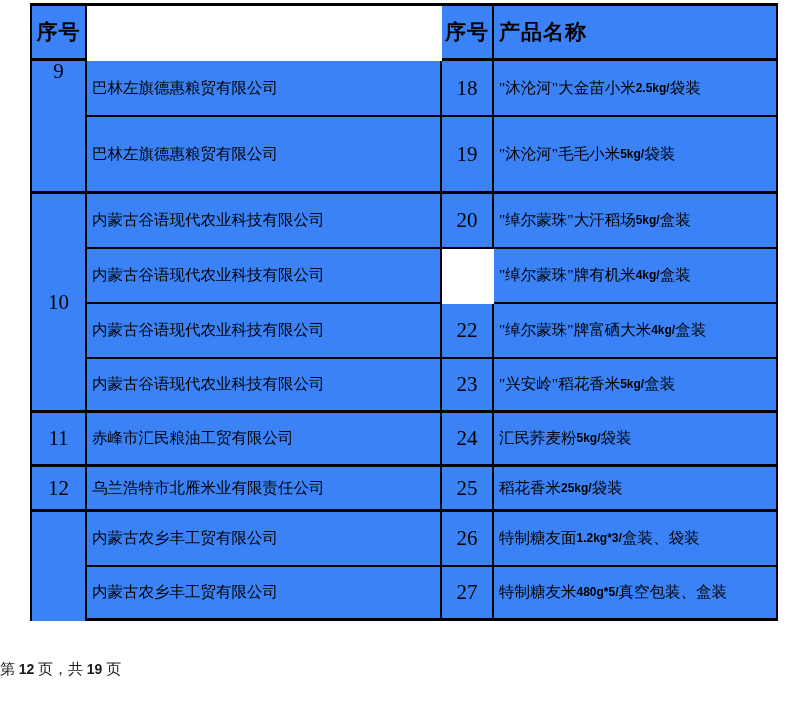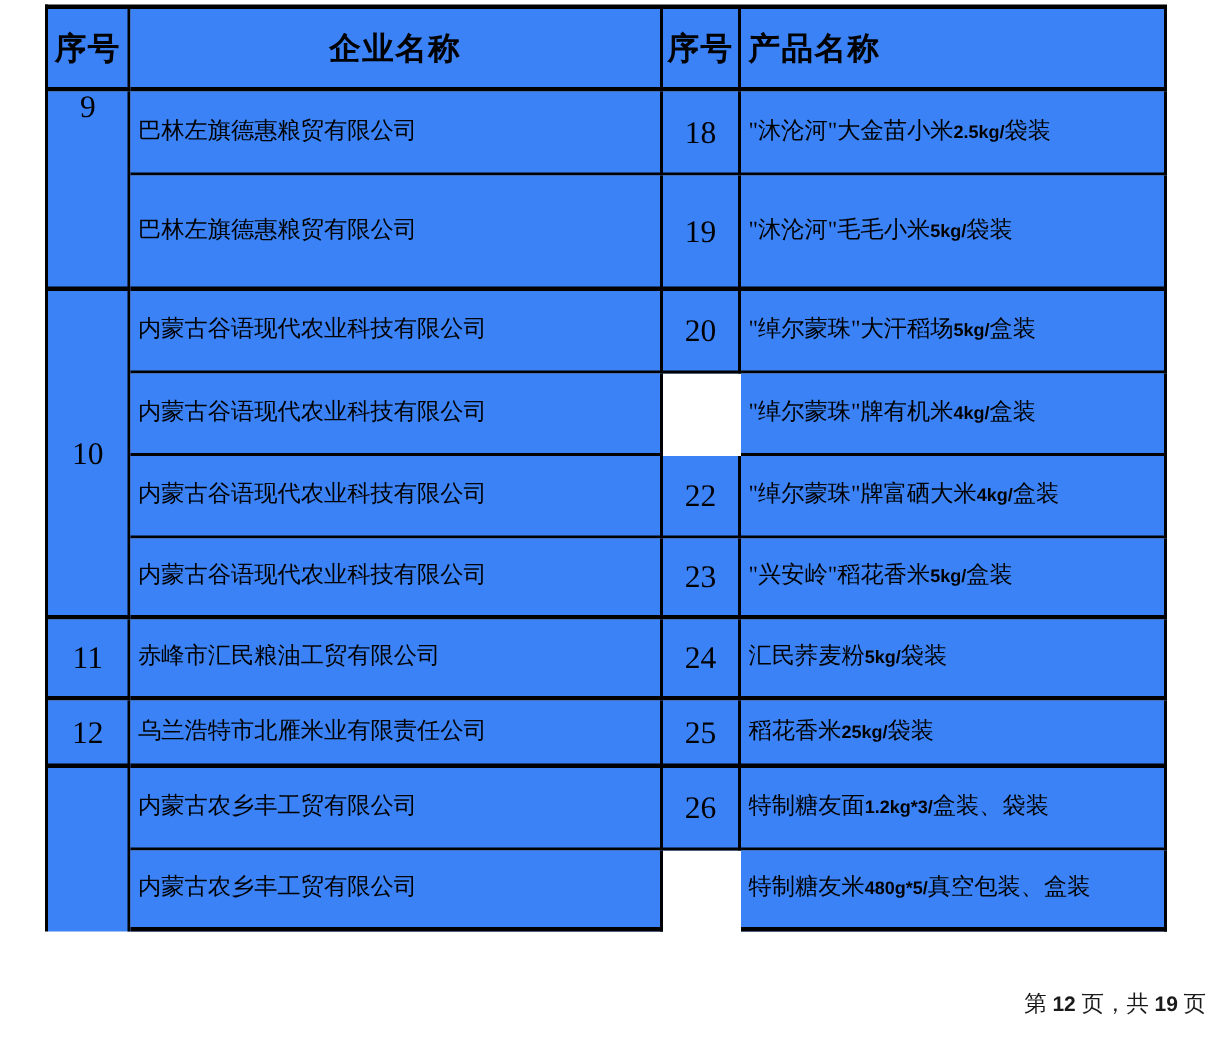--- a/index.html
+++ b/index.html
@@ -23,35 +23,34 @@
   .b-none{border-bottom:none;}
   .c-center{justify-content:center;text-align:center;}
   .c-left{justify-content:flex-start;text-align:left;padding-left:5px;padding-right:4px;}
   .hd{font-weight:bold;font-size:21px;letter-spacing:1px;}
   .num{font-size:21px;font-weight:400;}
   .txt{font-size:15.5px;line-height:1.2;}
   .vtop{align-items:flex-start;padding-top:0px;line-height:1.0;}
   .ascii{font-family:"Liberation Sans","DejaVu Sans",sans-serif;font-weight:bold;font-size:12px;}
   .footer{
     position:absolute;left:0;top:660px;width:100%;
-    text-align:right;font-size:15px;color:#1a1a1a;
+    text-align:left;font-size:15px;color:#1a1a1a;
   }
   .footer .fnum{
     font-family:"Liberation Sans","DejaVu Sans",sans-serif;
     font-weight:bold;font-size:14px;
   }
 </style>
 </head>
 <body>
 
 <div class="page">
 
   <div class="table" style="grid-template-rows: 55px 56px 77px 55px 55px 55px 54px 54px 45px 55px 54px;">
       <div class="cell hd c-center b-med" style="grid-area: 1 / 1;">序号</div>
-      <div class="cell hd c-center b-med" style="grid-area: 1 / 2;">企业名称</div>
       <div class="cell hd c-center b-med" style="grid-area: 1 / 3;">序号</div>
       <div class="cell hd c-left b-med" style="grid-area: 1 / 4;">产品名称</div>
       <div class="cell num c-center b-med vtop" style="grid-area: 2 / 1 / span 2;">9</div>
       <div class="cell txt c-left b-thin" style="grid-area: 2 / 2;">巴林左旗德惠粮贸有限公司</div>
       <div class="cell num c-center b-thin" style="grid-area: 2 / 3;">18</div>
       <div class="cell txt c-left b-thin" style="grid-area: 2 / 4;">"沐沦河"大金苗小米<span class="ascii">2.5kg/</span>袋装</div>
       <div class="cell txt c-left b-med" style="grid-area: 3 / 2;">巴林左旗德惠粮贸有限公司</div>
       <div class="cell num c-center b-med" style="grid-area: 3 / 3;">19</div>
       <div class="cell txt c-left b-med" style="grid-area: 3 / 4;">"沐沦河"毛毛小米<span class="ascii">5kg/</span>袋装</div>
       <div class="cell num c-center b-med" style="grid-area: 4 / 1 / span 4;">10</div>
@@ -72,20 +71,21 @@
       <div class="cell txt c-left b-med" style="grid-area: 8 / 4;">汇民荞麦粉<span class="ascii">5kg/</span>袋装</div>
       <div class="cell num c-center b-med" style="grid-area: 9 / 1 / span 1;">12</div>
       <div class="cell txt c-left b-med" style="grid-area: 9 / 2;">乌兰浩特市北雁米业有限责任公司</div>
       <div class="cell num c-center b-med" style="grid-area: 9 / 3;">25</div>
       <div class="cell txt c-left b-med" style="grid-area: 9 / 4;">稻花香米<span class="ascii">25kg/</span>袋装</div>
       <div class="cell num c-center b-none" style="grid-area: 10 / 1 / span 2;"></div>
       <div class="cell txt c-left b-thin" style="grid-area: 10 / 2;">内蒙古农乡丰工贸有限公司</div>
       <div class="cell num c-center b-thin" style="grid-area: 10 / 3;">26</div>
       <div class="cell txt c-left b-thin" style="grid-area: 10 / 4;">特制糖友面<span class="ascii">1.2kg*3/</span>盒装、袋装</div>
       <div class="cell txt c-left b-med" style="grid-area: 11 / 2;">内蒙古农乡丰工贸有限公司</div>
+      <div class="cell num c-center b-med" style="grid-area: 11 / 3;">27</div>
       <div class="cell txt c-left b-med" style="grid-area: 11 / 4;">特制糖友米<span class="ascii">480g*5/</span>真空包装、盒装</div>
     </div>
 
   <div class="footer">
     <span>第 </span><span class="fnum">12</span><span> 页，共 </span><span class="fnum">19</span><span> 页</span>
   </div>
 
 </div>
 
 </body></html>

